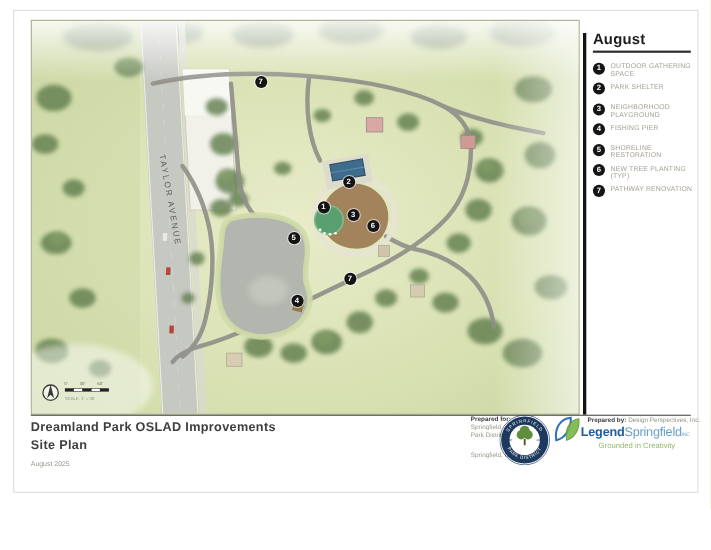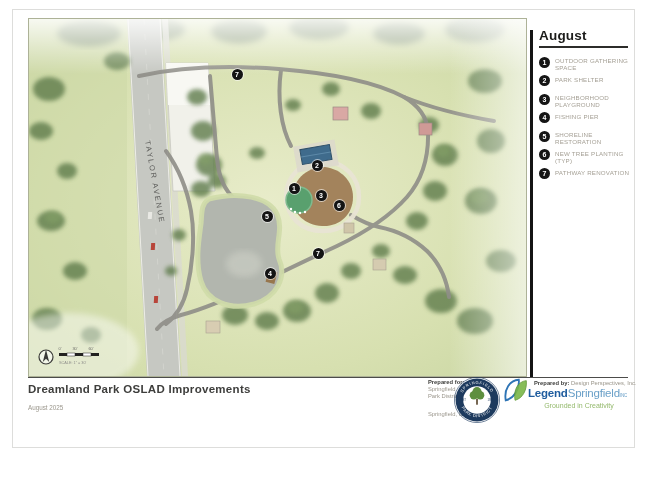--- a/index.html
+++ b/index.html
@@ -262,20 +262,21 @@
     <span class="badge">7</span>
     <span class="legend-label">PATHWAY RENOVATION</span>
   </div>
 </div>
 </div>
 
 <div class="footer-line"></div>
 
 <div class="titleblock">
   <div class="tb-title">Dreamland Park OSLAD Improvements</div>
+  <div class="tb-title">Site Plan</div>
   <div class="tb-date">August 2025</div>
 </div>
 
 <div class="prep-for">
   <div class="pf-heading">Prepared for:</div>
   <div>Springfield</div>
   <div>Park District</div>
   <div class="pf-loc">Springfield, IL</div>
 </div>
 

